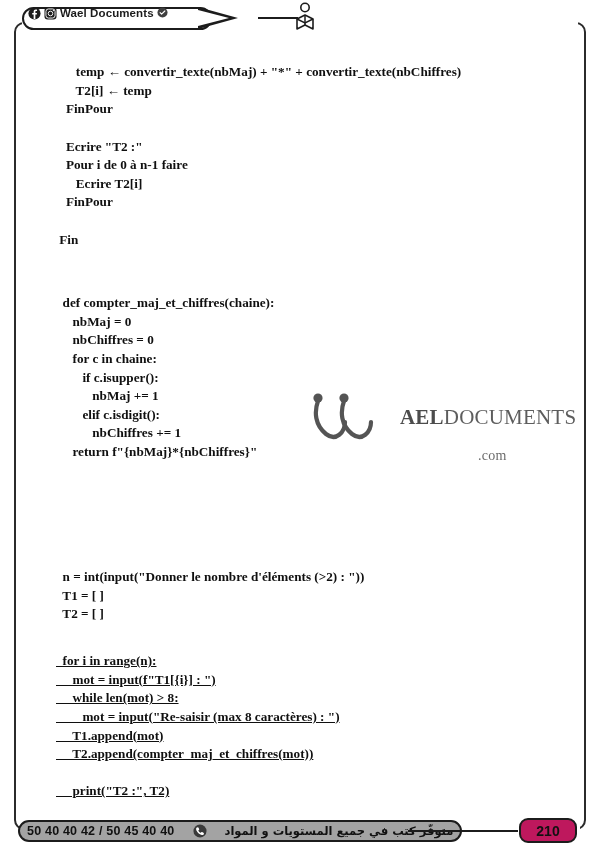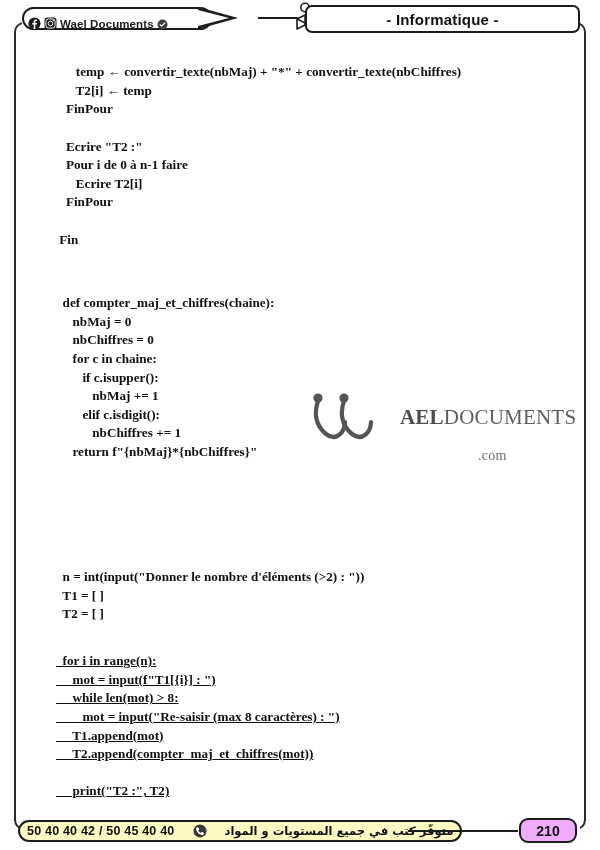--- a/index.html
+++ b/index.html
@@ -89,21 +89,21 @@
     border-top: 8.5px solid transparent;
     border-bottom: 8.5px solid transparent;
     border-left: 31px solid #ffffff;
   }
   .badge-inner {
     position: absolute;
     left: 6px;
     top: 0;
     height: 23px;
     display: flex;
-    align-items: flex-end;
+    align-items: flex-start;
     gap: 3px;
   }
   .ico-fb, .ico-ig {
     width: 13px;
     height: 13px;
     flex: 0 0 auto;
     display: block;
   }
   .badge-text {
     font-size: 11.5px;
@@ -242,21 +242,21 @@
     height: 38px;
   }
   .footer-pill {
     position: absolute;
     left: 18px;
     top: 8px;
     height: 22px;
     border: 2px solid #1c1c1c;
     border-radius: 11px;
     box-sizing: border-box;
-    background: #fef9c3;
+    background: #a3a3a3;
     display: flex;
     flex-direction: row;
     align-items: center;
     padding: 0 7px;
     gap: 18px;
   }
   .footer-phones {
     font-family: "Liberation Sans", sans-serif;
     font-size: 12.5px;
     font-weight: bold;
@@ -288,21 +288,21 @@
   }
   .page-badge {
     position: absolute;
     left: 519px;
     top: 6px;
     width: 58px;
     height: 25px;
     border: 2px solid #1c1c1c;
     border-radius: 9px;
     box-sizing: border-box;
-    background: #f0abfc;
+    background: #be185d;
     display: flex;
     align-items: center;
     justify-content: center;
   }
   .page-number {
     font-family: "Liberation Sans", sans-serif;
     font-size: 14px;
     font-weight: bold;
     color: #111111;
   }
@@ -350,23 +350,20 @@
 
   <span class="reader-icon">
     <svg viewBox="0 0 22 30" width="22" height="30" aria-hidden="true">
       <circle cx="11" cy="5.5" r="4.2" fill="#ffffff" stroke="#1c1c1c" stroke-width="1.6"></circle>
       <path d="M3 27 L11 23 L19 27 L19 17 L11 13 L3 17 Z" fill="#ffffff" stroke="#1c1c1c" stroke-width="1.6" stroke-linejoin="round"></path>
       <path d="M11 13 L11 23" fill="none" stroke="#1c1c1c" stroke-width="1.5"></path>
       <path d="M3 17 L11 21 L19 17" fill="none" stroke="#1c1c1c" stroke-width="1.5"></path>
     </svg>
   </span>
 
-  <div class="title-pill">
-    <span class="title-text">- Informatique -</span>
-  </div>
 </div>
 
 <div class="content">
 
   <pre class="codeblock" id="pseudo-block">      temp ← convertir_texte(nbMaj) + "*" + convertir_texte(nbChiffres)
       T2[i] ← temp
    FinPour
 
    Ecrire "T2 :"
    Pour i de 0 à n-1 faire

